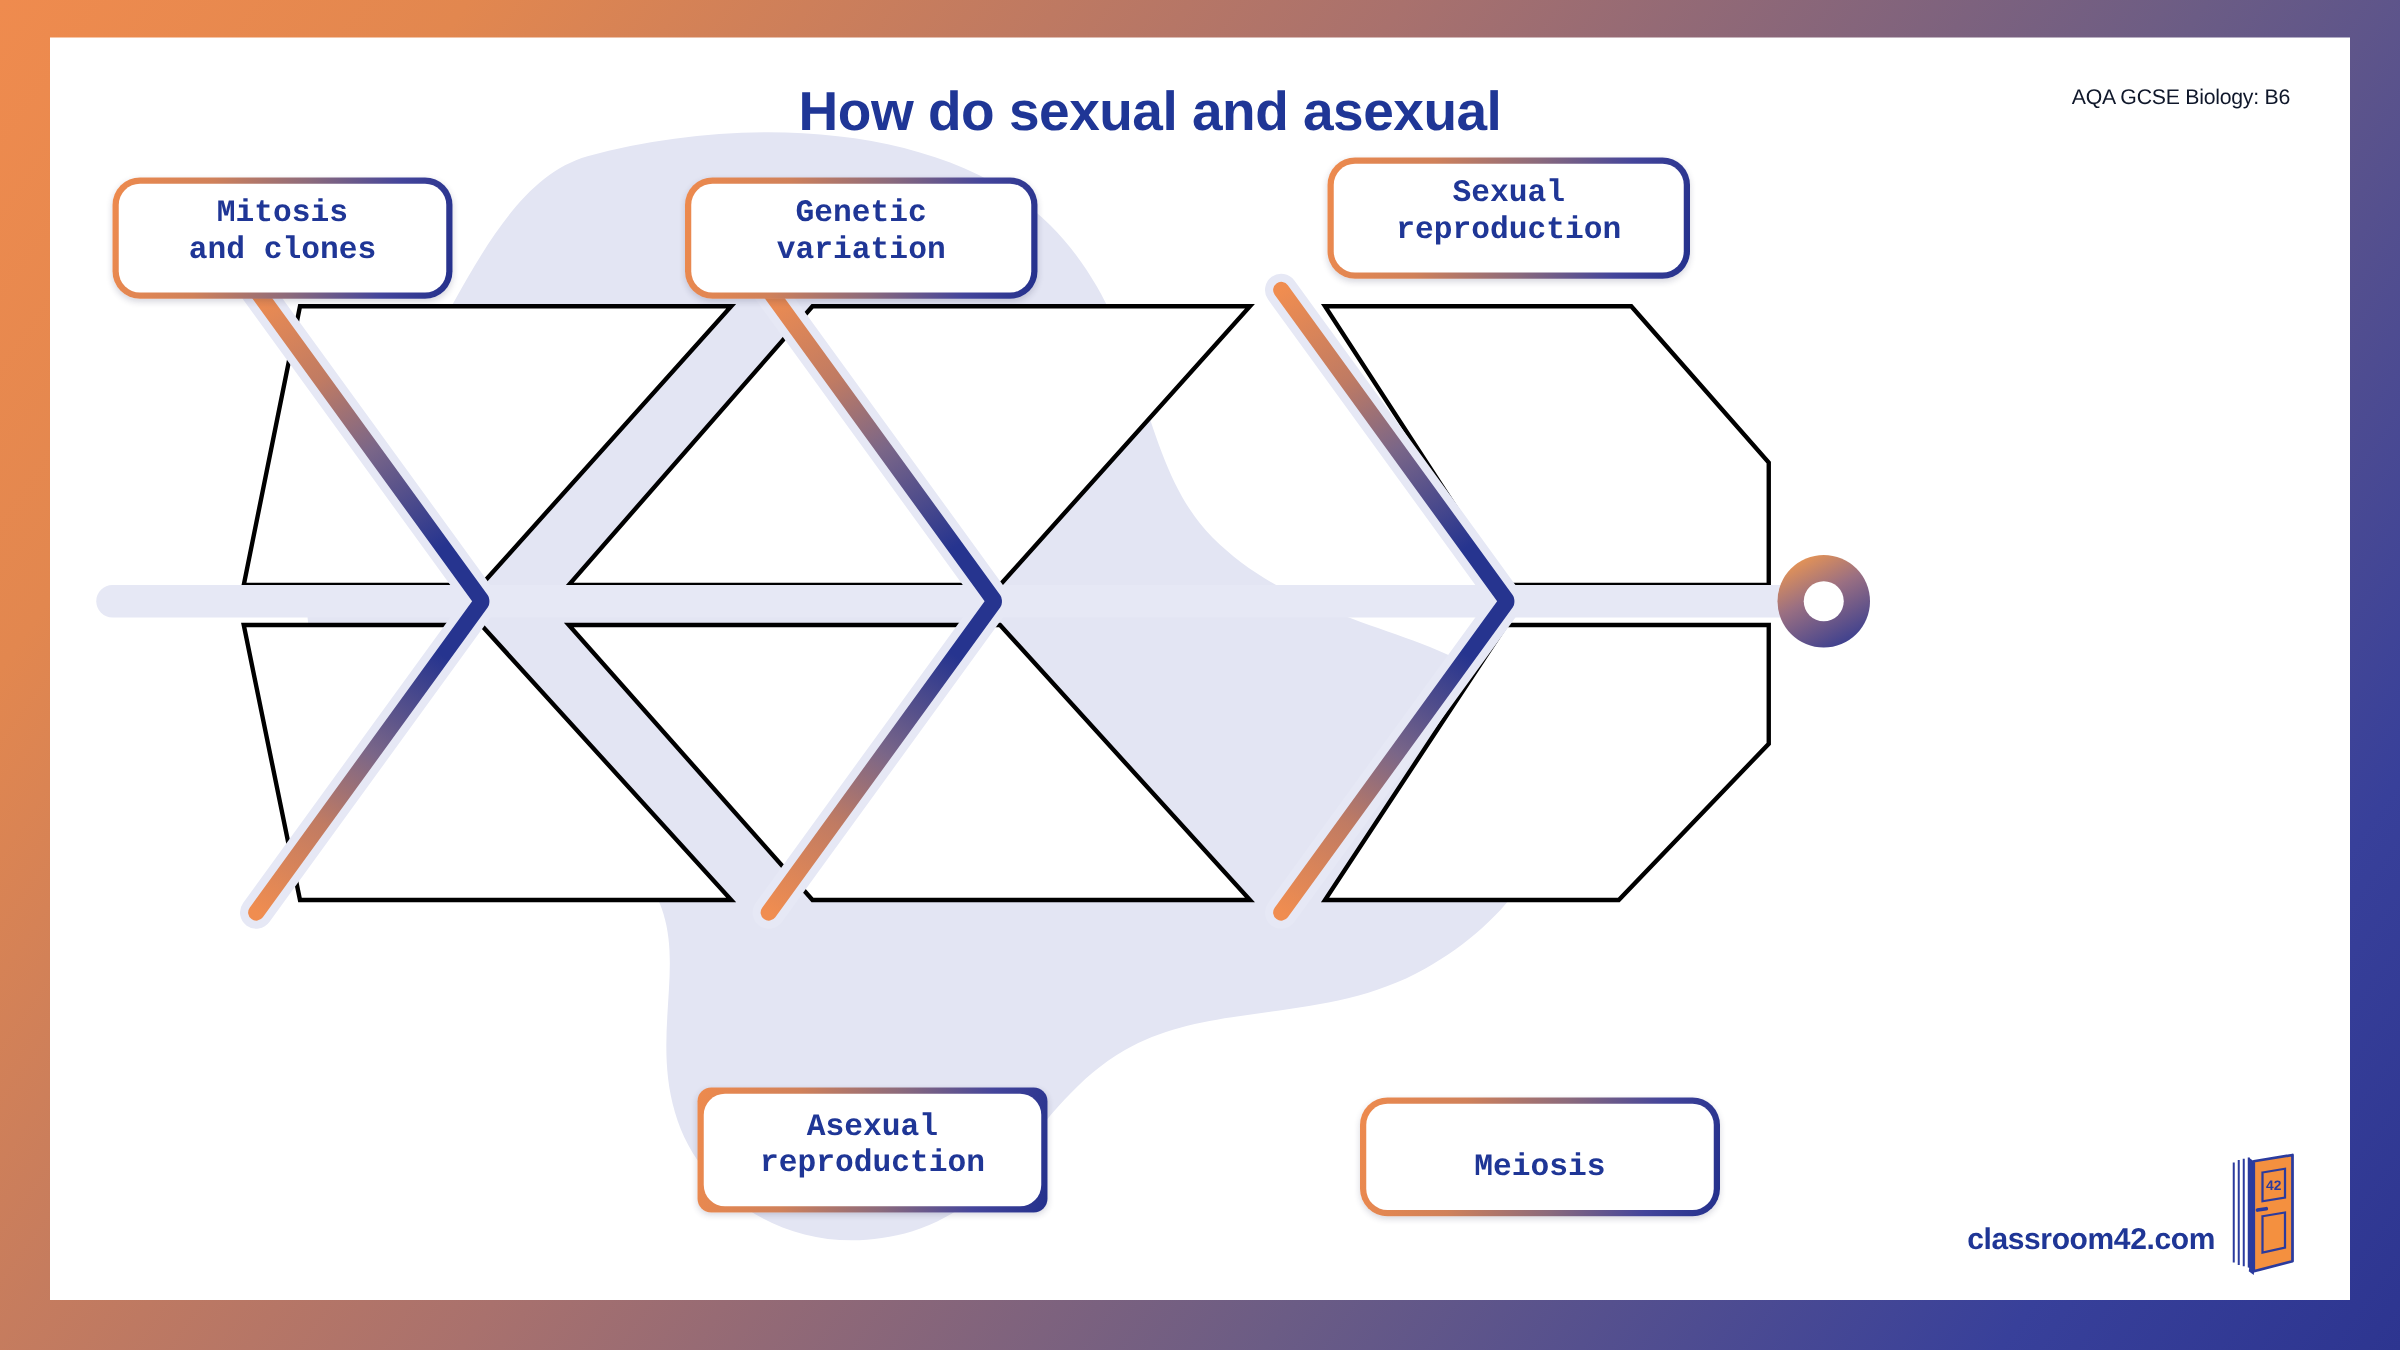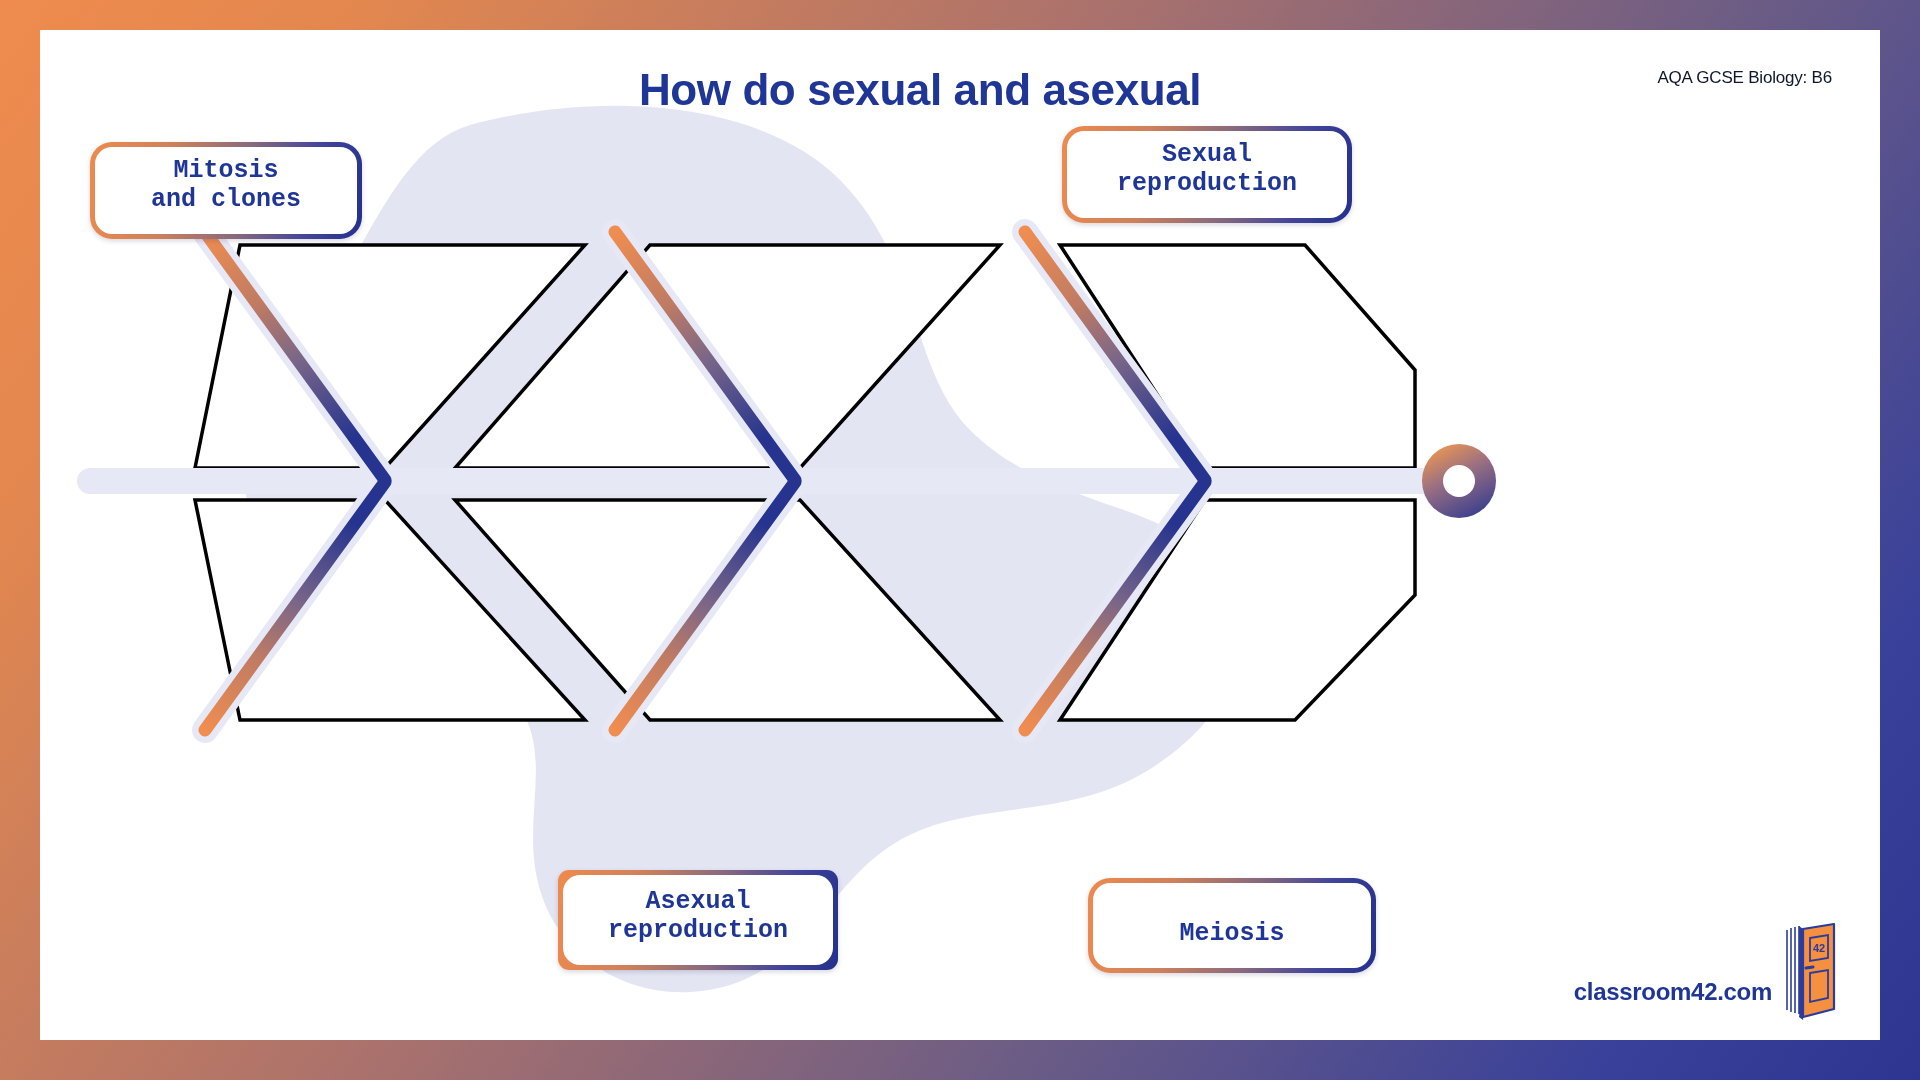--- a/index.html
+++ b/index.html
@@ -181,20 +181,26 @@
 
     <div class="spec-badge">AQA GCSE Biology: B6</div>
 
     <div class="node-box" style="left:50px; top:112px; width:272px; height:97px;">
       <div class="node-inner">
         <span class="node-label">Mitosis
 and clones</span>
       </div>
     </div>
 
+    <div class="node-box" style="left:508px; top:112px; width:282px; height:97px;">
+      <div class="node-inner">
+        <span class="node-label">Genetic
+variation</span>
+      </div>
+    </div>
 
     <div class="node-box" style="left:1022px; top:96px; width:290px; height:97px;">
       <div class="node-inner">
         <span class="node-label">Sexual
 reproduction</span>
       </div>
     </div>
 
 
     <div class="node-box" style="left:518px; top:840px; width:280px; height:100px;border-radius:11px;">

